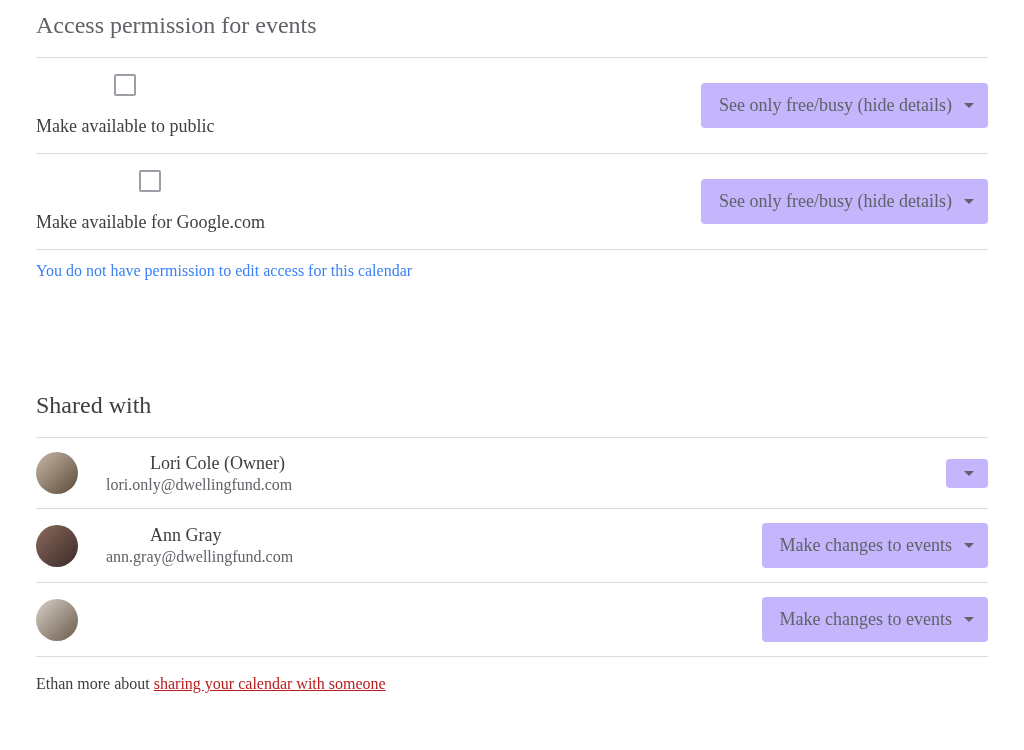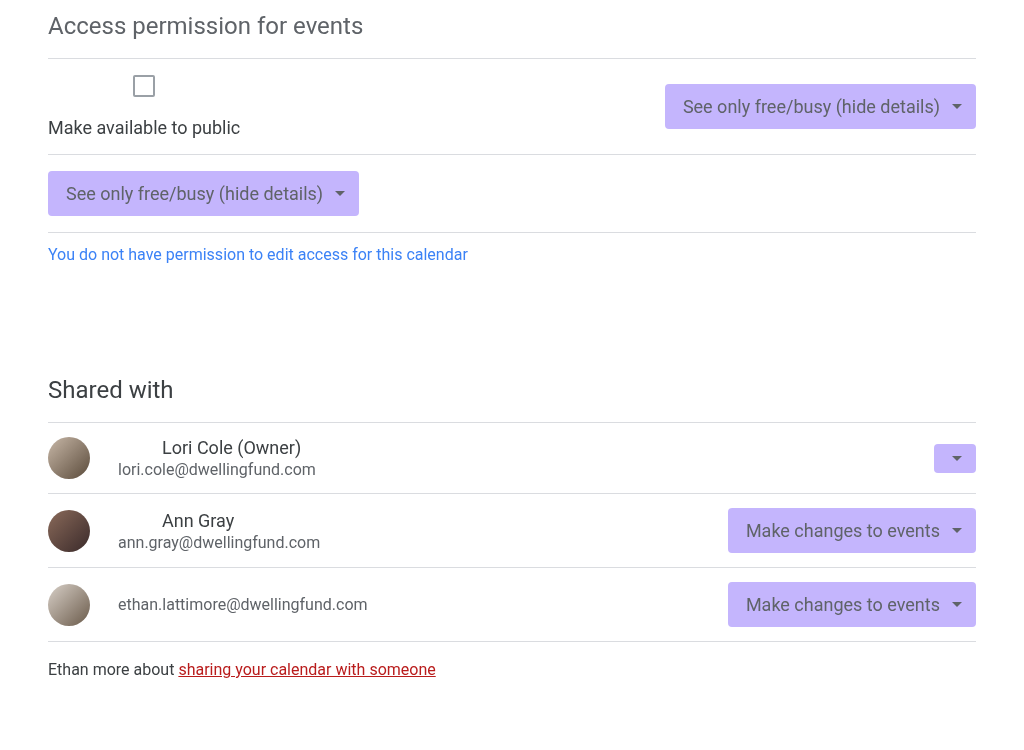--- a/index.html
+++ b/index.html
@@ -3,21 +3,22 @@
   <meta charset="utf-8">
   <style>
     * { box-sizing: border-box; margin: 0; padding: 0; }
     body {
       font-family: 'Google Sans', Roboto, Arial, sans-serif;
       background: #fff;
       width: 1024px;
       color: #3c4043;
     }
     .section {
-      padding: 0 48px;
+      padding: 0 36px;
+      font-family: Liberation Serif, serif;
     }
     .section-title {
       font-size: 24px;
       color: #5f6368;
       font-weight: 400;
       padding: 12px 0 18px;
     }
     .section-title.darker {
       color: #3c4043;
     }
@@ -137,20 +138,24 @@
       <span class="row-label">Make available to public</span>
     </div>
     <div class="dropdown">
       <span>See only free/busy (hide details)</span>
       <span class="dropdown-caret"></span>
     </div>
   </div>
   <hr class="divider">
 
   <div class="row">
+    <div class="row-left">
+      <div class="checkbox"></div>
+      <span class="row-label">Make available for Google.com</span>
+    </div>
     <div class="dropdown">
       <span>See only free/busy (hide details)</span>
       <span class="dropdown-caret"></span>
     </div>
   </div>
   <hr class="divider">
 
   <p class="note">You do not have permission to edit access for this calendar</p>
 </div>
 
@@ -158,21 +163,21 @@
 
 <div class="section">
   <h2 class="section-title darker">Shared with</h2>
   <hr class="divider">
 
   <div class="share-row">
     <div class="share-left">
       <div class="avatar a1"></div>
       <div class="share-info">
         <span class="share-name">Lori Cole (Owner)</span>
-        <span class="share-email">lori.cole@dwellingfund.com</span>
+        <span class="share-email">lori.only@dwellingfund.com</span>
       </div>
     </div>
     <div class="dropdown">
       <span class="dropdown-caret"></span>
     </div>
   </div>
   <hr class="divider">
 
   <div class="share-row">
     <div class="share-left">
@@ -186,21 +191,20 @@
       <span>Make changes to events</span>
       <span class="dropdown-caret"></span>
     </div>
   </div>
   <hr class="divider">
 
   <div class="share-row">
     <div class="share-left">
       <div class="avatar a3"></div>
       <div class="share-info">
-        <span class="share-email">ethan.lattimore@dwellingfund.com</span>
       </div>
     </div>
     <div class="dropdown">
       <span>Make changes to events</span>
       <span class="dropdown-caret"></span>
     </div>
   </div>
   <hr class="divider">
 
   <p class="learn-more">

